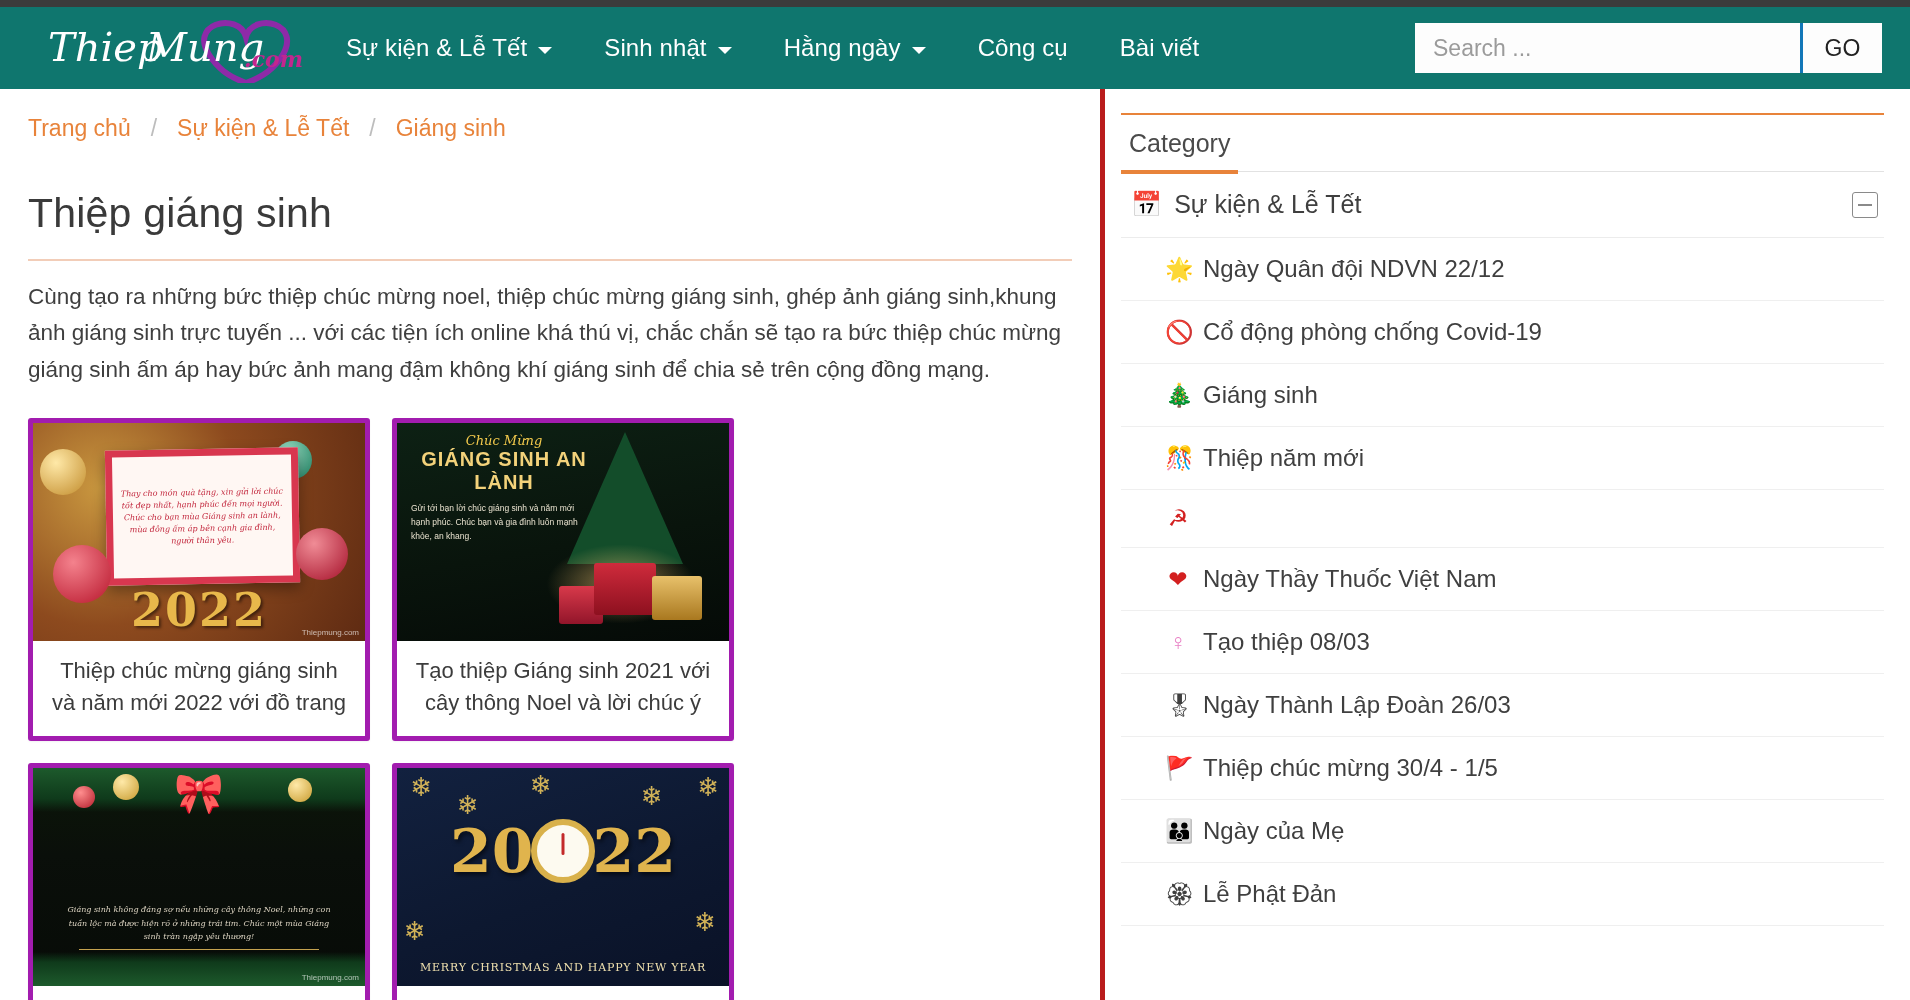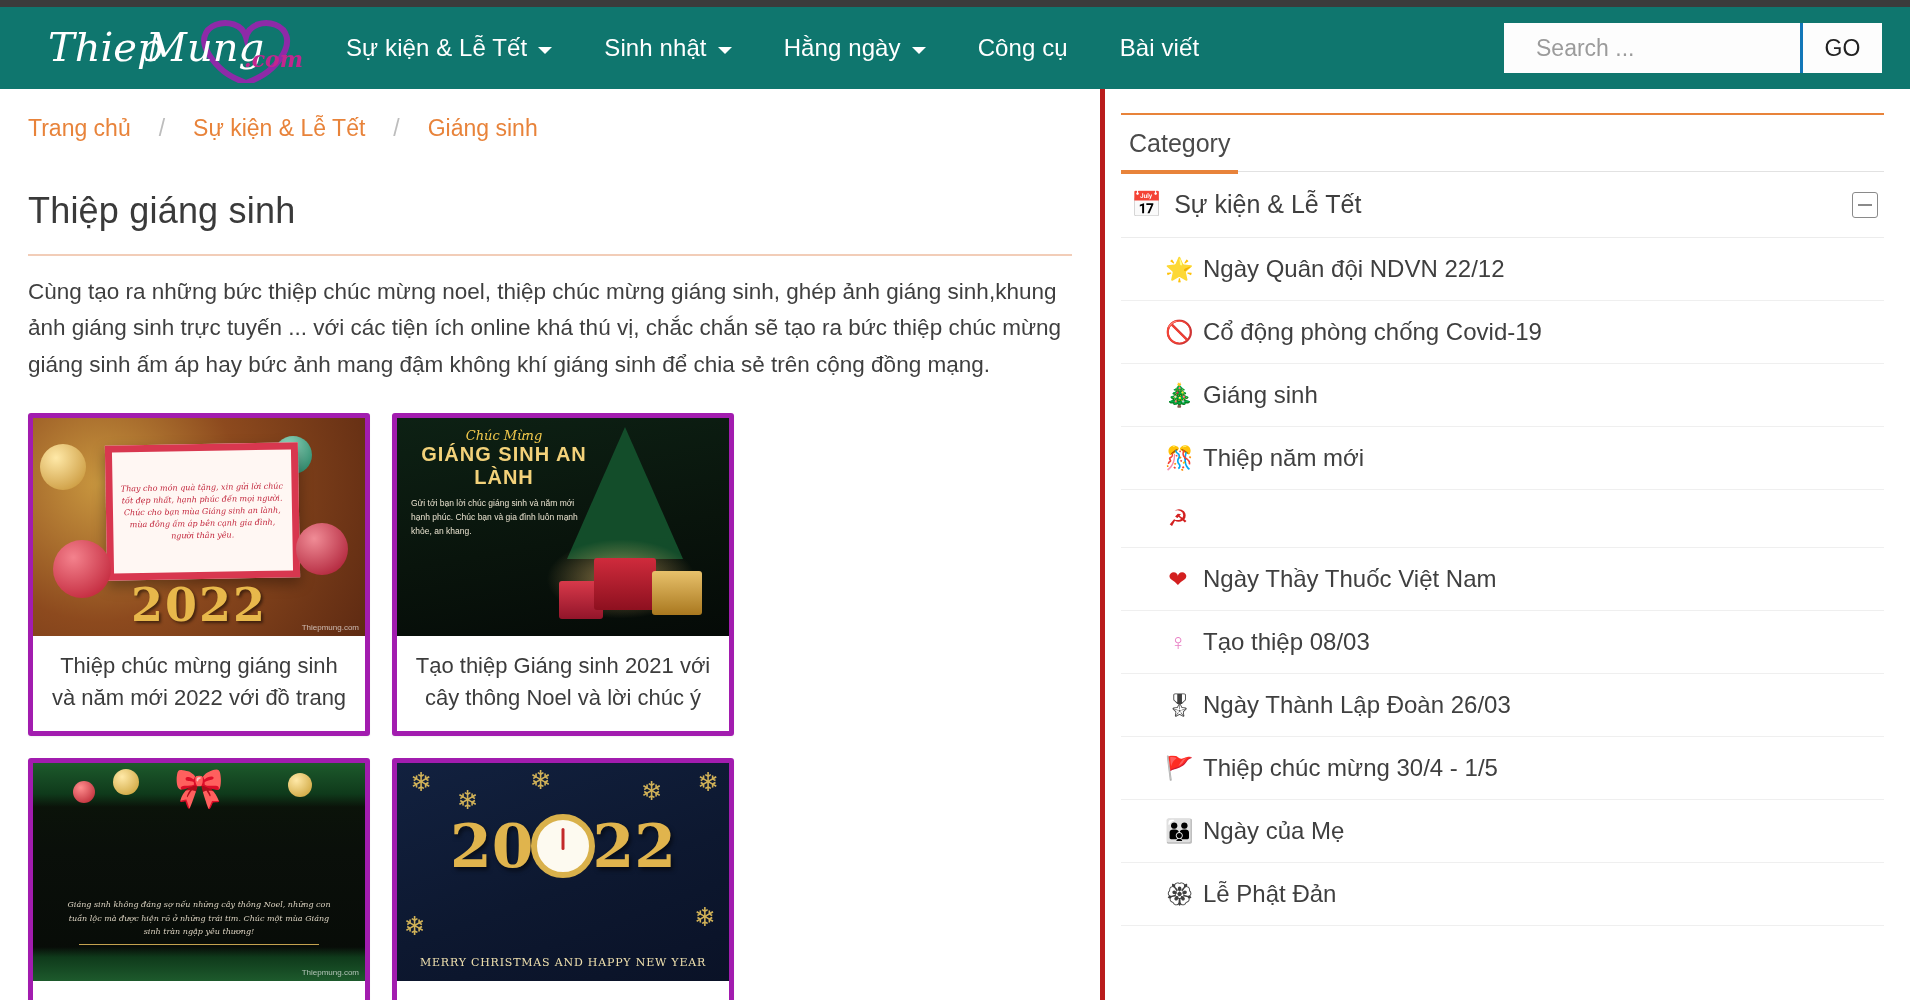--- a/index.html
+++ b/index.html
@@ -67,27 +67,27 @@
   .search-wrap {
     position: absolute;
     right: 28px;
     top: 50%;
     transform: translateY(-50%);
     display: flex;
     align-items: stretch;
     height: 50px;
   }
   .search-input {
-    width: 296px;
+    width: 385px;
     border: none;
     outline: none;
     background: #fdfdfd;
     font-size: 23px;
     color: #555;
-    padding: 0 32px;
+    padding: 0 18px;
     font-family: "Liberation Sans", sans-serif;
   }
   .search-input::placeholder { color: #9b9b9b; }
   .go-btn {
     width: 82px;
     background: #fdfdfd;
     border: none;
     border-left: 3px solid #1277b8;
     font-size: 23px;
     color: #222;
@@ -110,38 +110,38 @@
     flex: 1 1 auto;
     padding: 0 26px 0 16px;
     border-left: 5px solid #b91c1c;
     align-self: stretch;
   }
 
   
   .breadcrumb {
     display: flex;
     align-items: center;
-    gap: 12px;
+    gap: 4px;
     padding-top: 26px;
     font-size: 23px;
   }
   .crumb {
     color: #e8833a;
     text-decoration: none;
     cursor: pointer;
     white-space: nowrap;
   }
   .crumb-sep {
     color: #bdbdbd;
     margin: 0 16px;
   }
 
   
   h1.page-title {
-    font-size: 36px;
+    font-size: 41px;
     font-weight: normal;
     color: #3a3a3a;
     margin: 48px 0 0 0;
     padding-bottom: 22px;
     border-bottom: 2px solid #f2cdb8;
     letter-spacing: 0.2px;
   }
   .lead {
     font-size: 22.5px;
     line-height: 1.62;

